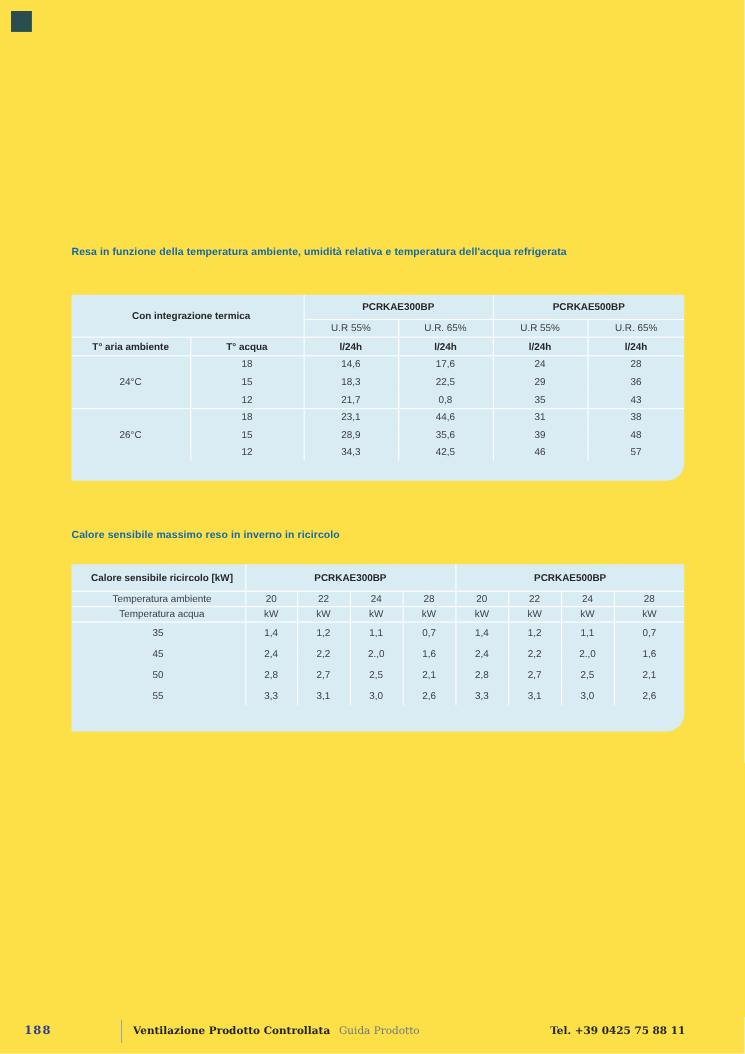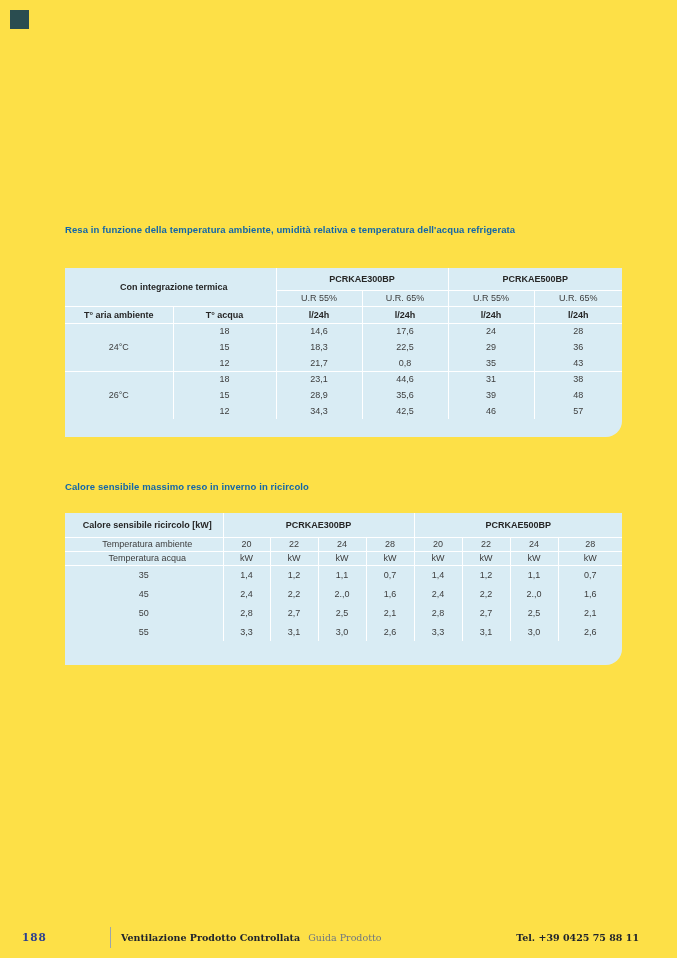--- a/index.html
+++ b/index.html
@@ -28,21 +28,21 @@
   .f-num{position:absolute;left:22px;top:931px;font-family:"DejaVu Serif",serif;
          font-weight:bold;font-size:10.5px;color:#2c3f90;letter-spacing:1px;}
   .f-logo{position:absolute;left:56px;top:929px;border:1.5px solid #1c3e8e;border-radius:9px;
           color:#1c3e8e;font-family:"DejaVu Serif",serif;font-weight:bold;font-style:italic;
           font-size:9.5px;line-height:12px;padding:0 7px 1px 7px;letter-spacing:0.5px;margin-top:32px;}
   .f-div{position:absolute;left:110px;top:927px;width:1px;height:21px;background:#9aa4ae;}
   .f-title{position:absolute;left:121px;top:932px;font-family:"DejaVu Serif",serif;
            font-size:9.5px;color:#20242c;white-space:nowrap;}
   .f-title .bold{font-weight:bold;}
   .f-title .sub{color:#6e7680;font-weight:normal;margin-left:5px;}
-  .f-tel{position:absolute;right:38px;top:932px;font-family:"DejaVu Serif",serif;
+  .f-tel{position:absolute;right:54px;top:932px;font-family:"DejaVu Serif",serif;
          font-weight:bold;font-size:9.5px;color:#20242c;white-space:nowrap;}
 </style>
 </head>
 <body>
 
 <div class="page">
 
   <div class="corner-square"></div>
 
   <div id="h1" class="h-blue">Resa in funzione della temperatura ambiente, umidità  relativa e temperatura dell'acqua refrigerata</div>

